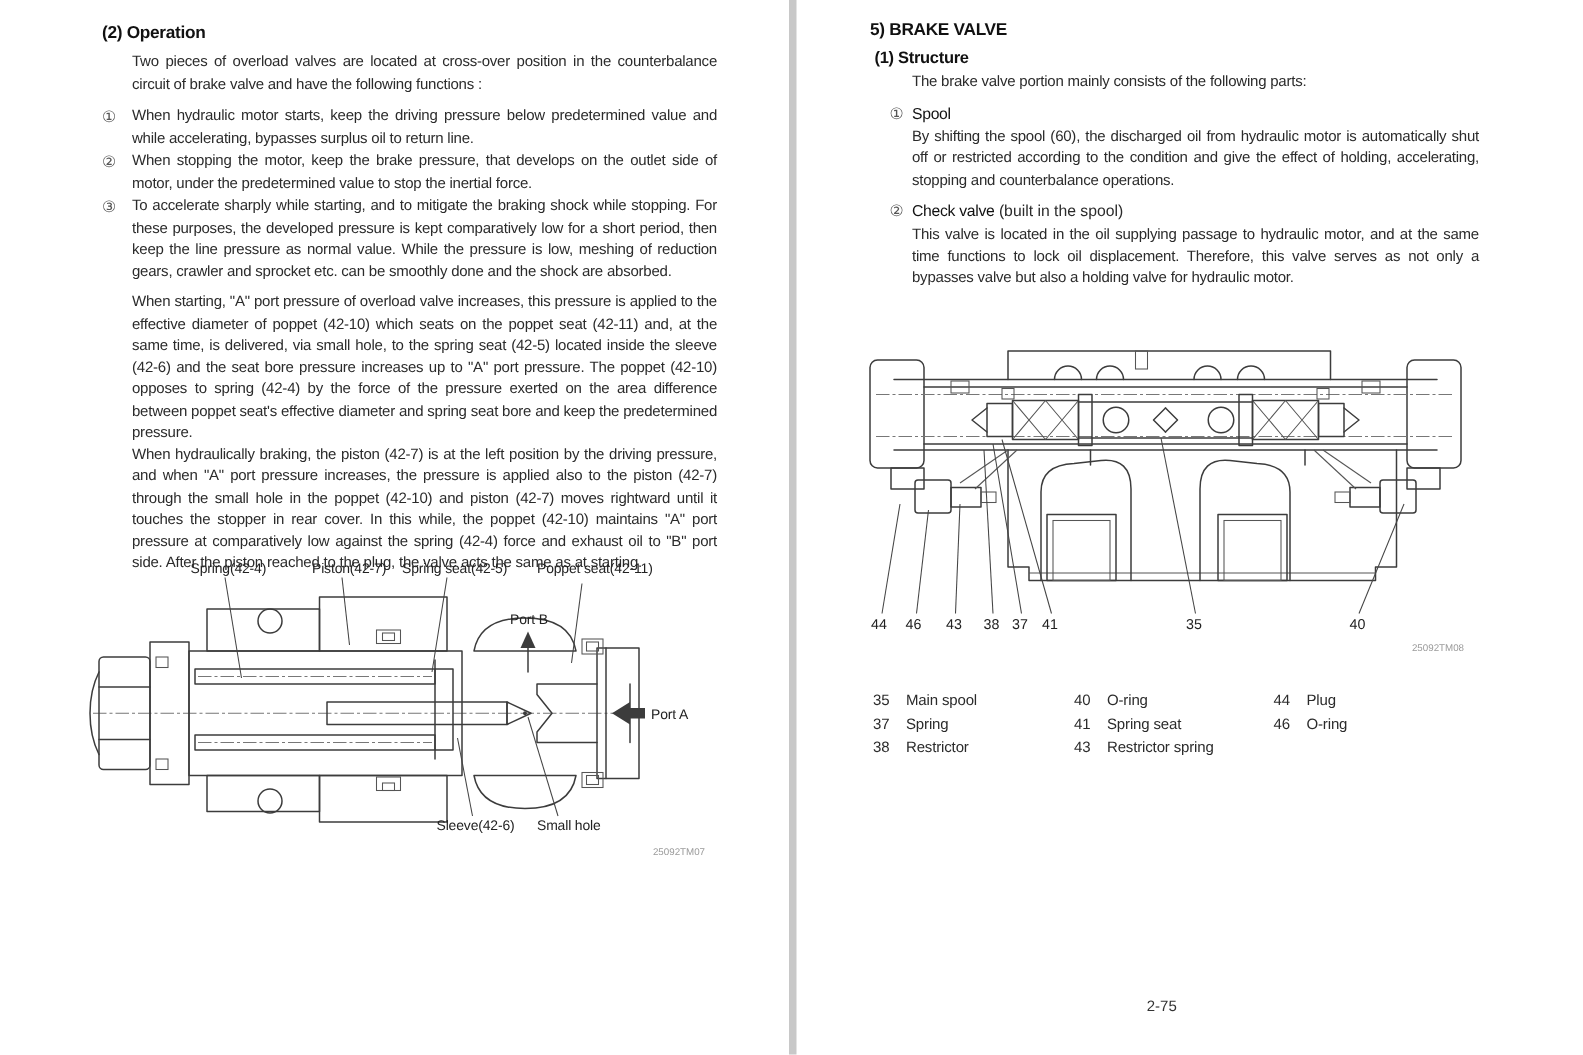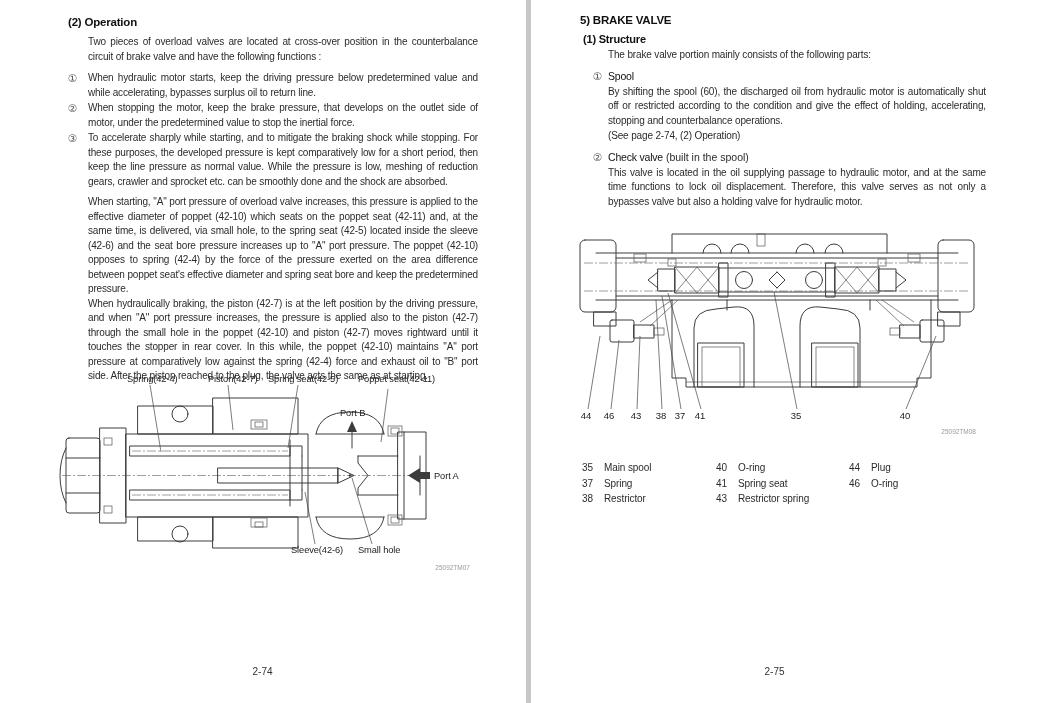--- a/index.html
+++ b/index.html
@@ -135,38 +135,36 @@
     <text class="lbl" x="150" y="14">Piston(42-7)</text>
     <text class="lbl" x="210" y="14">Spring seat(42-5)</text>
     <text class="lbl" x="300" y="14">Poppet seat(42-11)</text>
     <text class="lbl" x="282" y="48">Port B</text>
     <text class="lbl" x="376" y="111">Port A</text>
     <text class="lbl" x="233" y="185">Sleeve(42-6)</text>
     <text class="lbl" x="300" y="185">Small hole</text>
     <text class="code" x="412" y="202" text-anchor="end">25092TM07</text>
   </svg>
 
-  <div class="abs pagenum" style="left:0;top:666px;width:525px;">2-74</div>
 </div>
 
 <div class="divider"></div>
 
 <div class="abs" style="left:512px;top:0;width:525px;height:703px;">
 
   <div class="abs" style="left:68px;top:14px;width:406px;">
     <div class="h1">5) BRAKE VALVE</div>
     <div class="h2">(1) Structure</div>
     <p class="note-txt" style="margin-bottom:4px;">The brake valve portion mainly consists of the following parts:</p>
 
     <div class="sec-title">
       <span class="marker">①</span>
       <span><span class="b">Spool</span><span></span></span>
     </div>
     <p class="body-txt">By shifting the spool (60), the discharged oil from hydraulic motor is automatically shut off or restricted according to the condition and give the effect of holding, accelerating, stopping and counterbalance operations.</p>
-    <p class="note-txt">(See page 2-74, (2) Operation)</p>
 
     <div class="sec-title">
       <span class="marker">②</span>
       <span><span class="b">Check valve</span><span> (built in the spool)</span></span>
     </div>
     <p class="body-txt">This valve is located in the oil supplying passage to hydraulic motor, and at the same time functions to lock oil displacement. Therefore, this valve serves as not only a bypasses valve but also a holding valve for hydraulic motor.</p>
   </div>
 
   <svg class="abs" style="left:64px;top:230px;" width="402" height="206" viewBox="0 0 402 206">
     <g>

